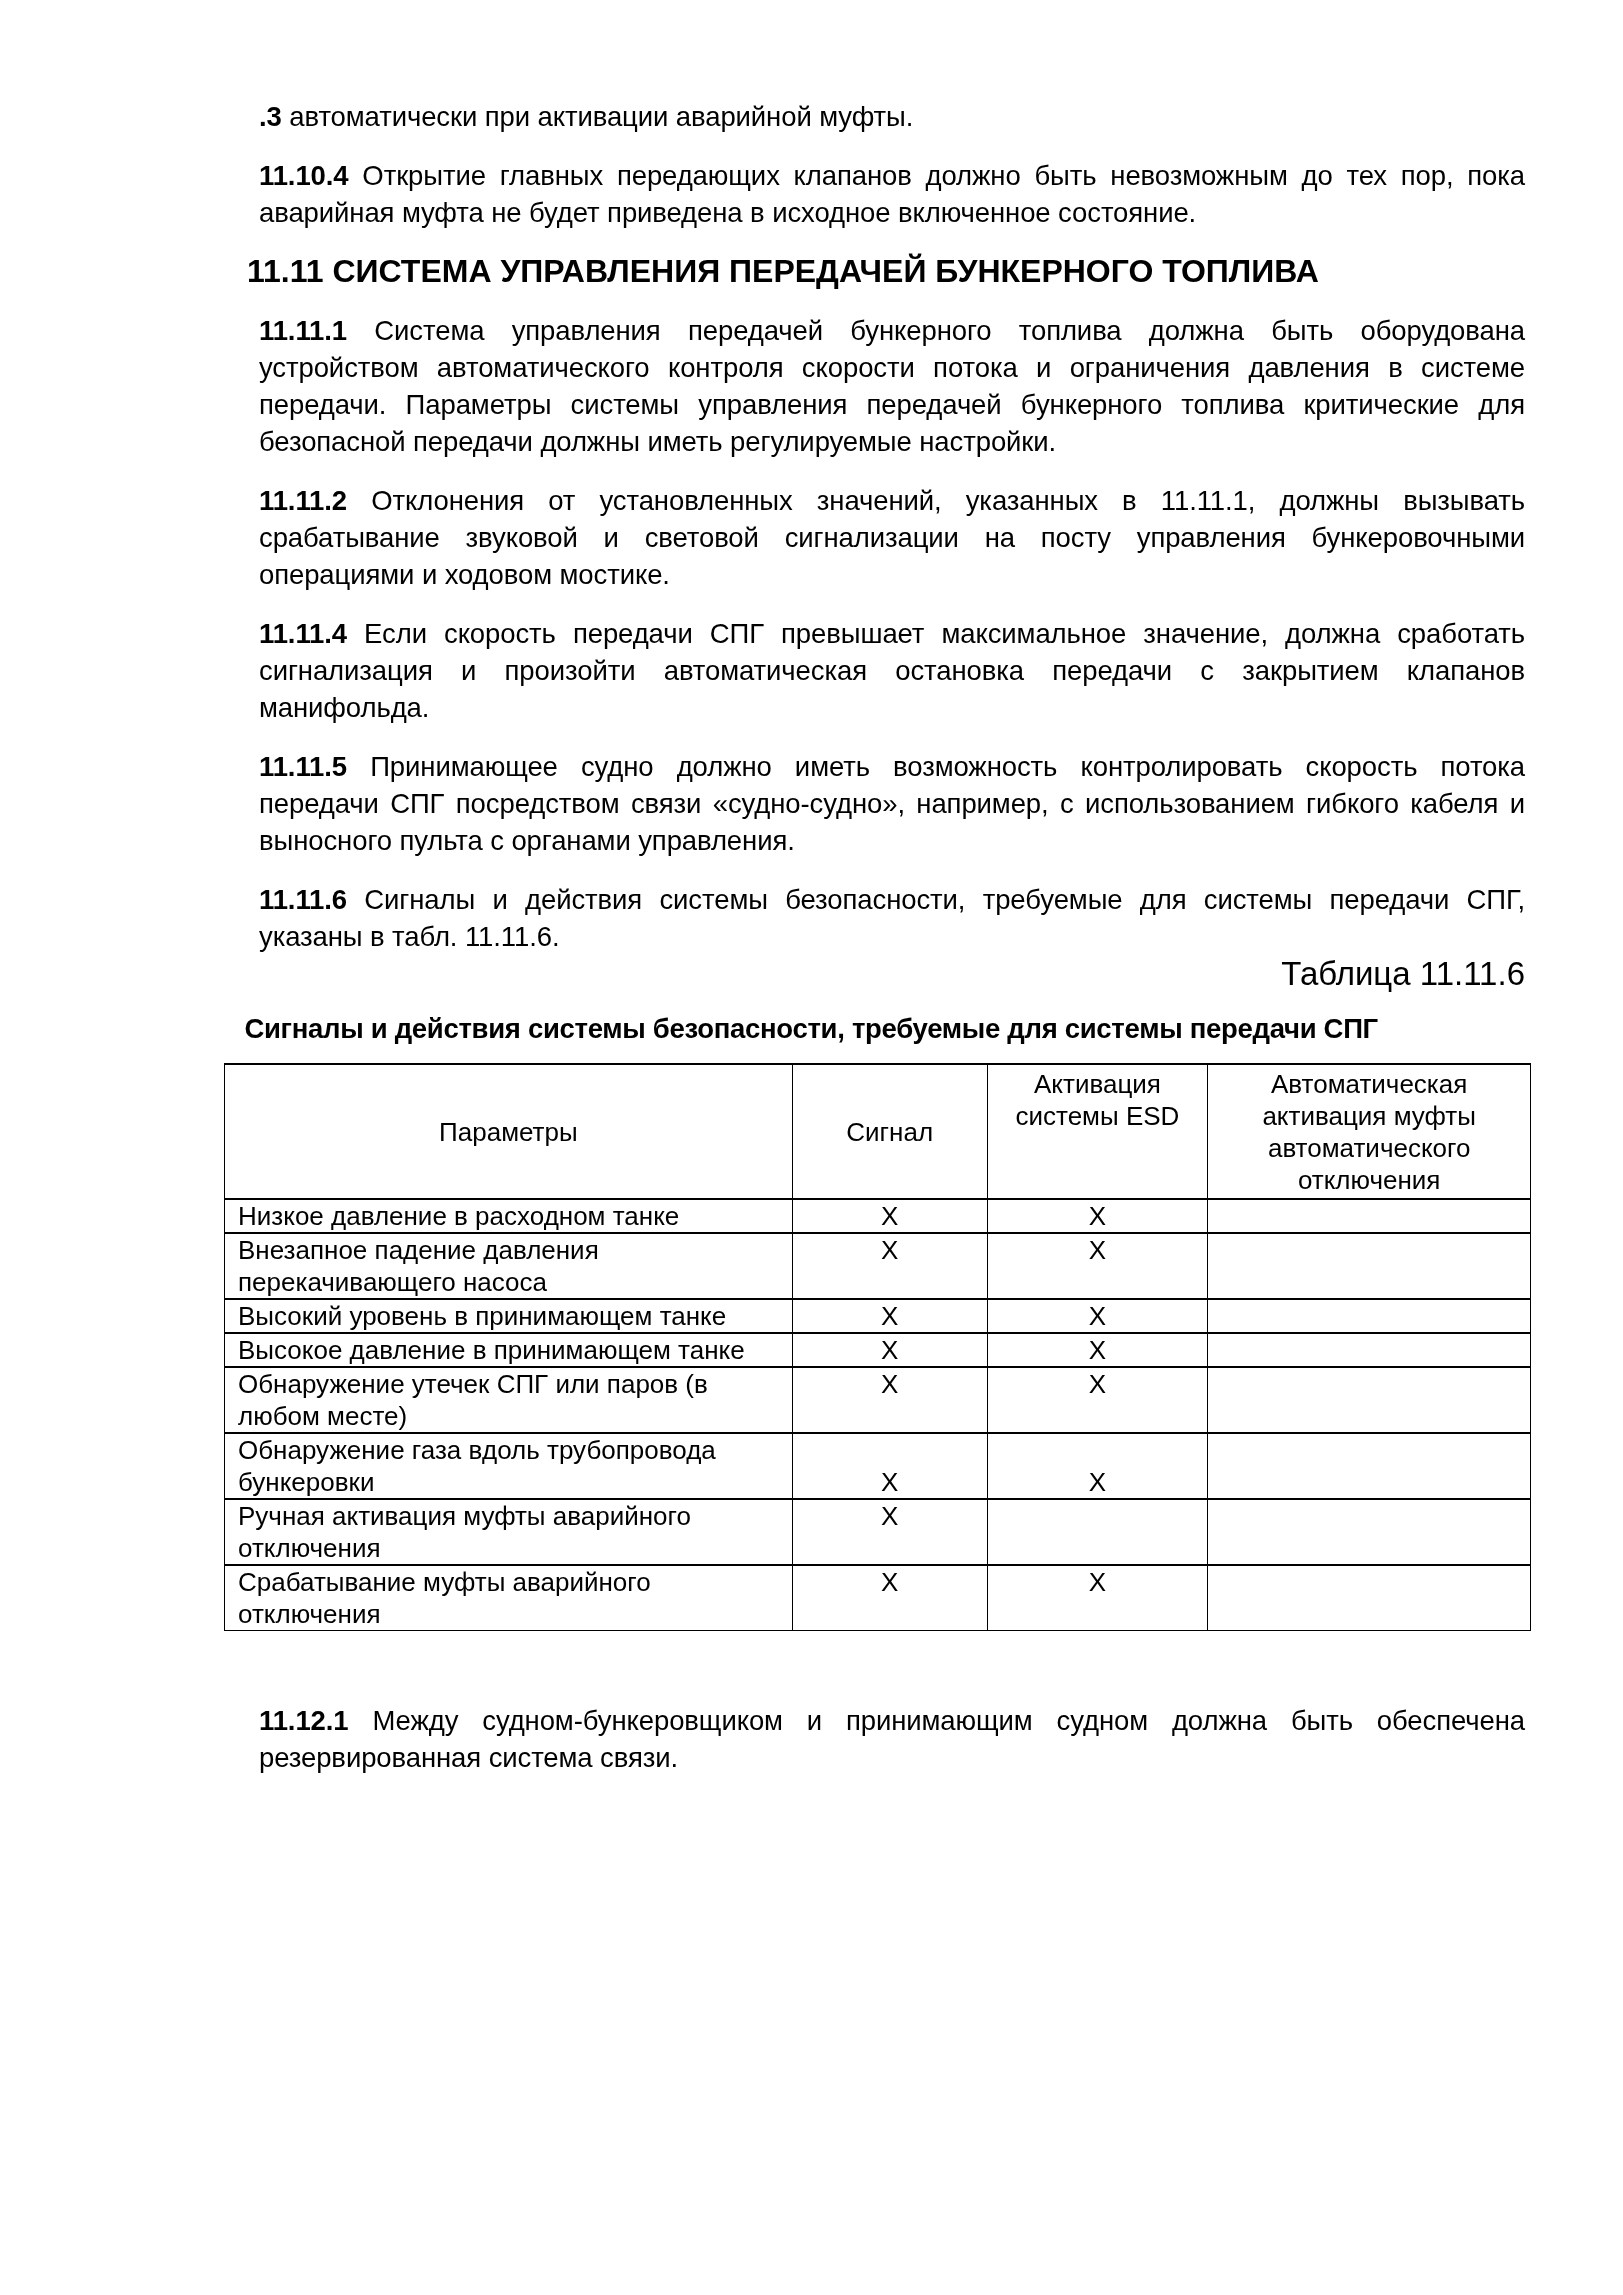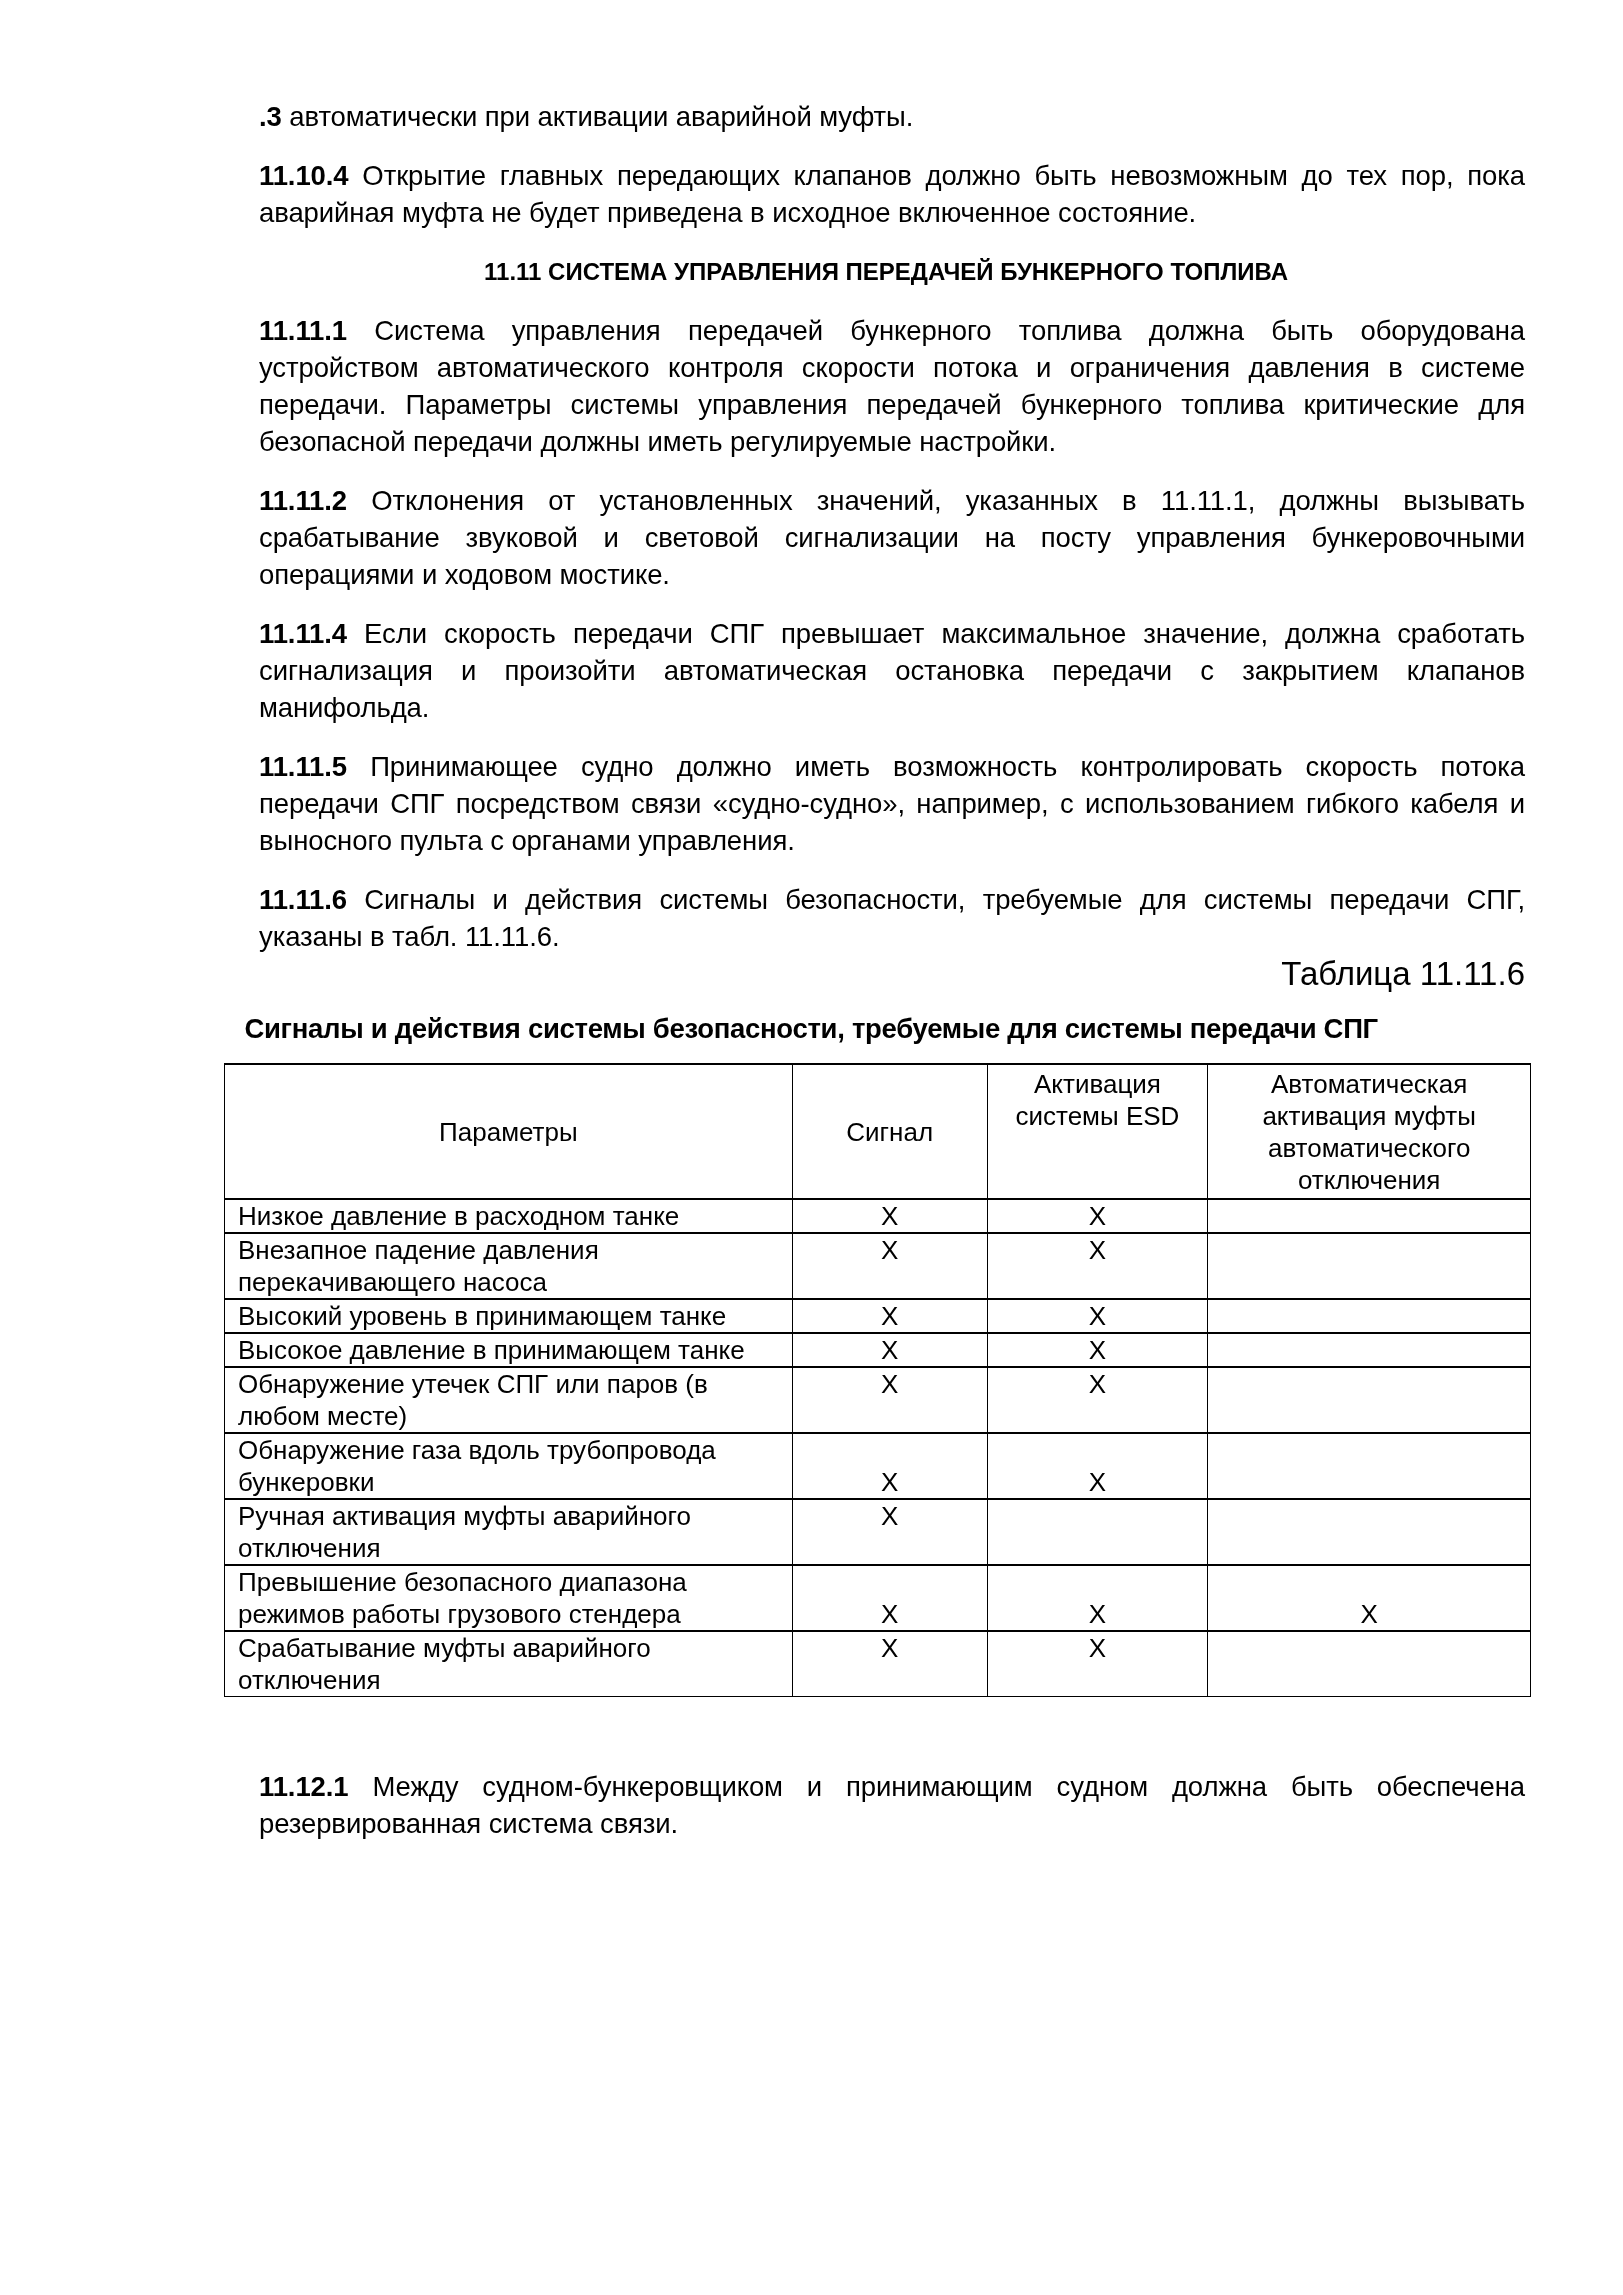--- a/index.html
+++ b/index.html
@@ -7,21 +7,21 @@
     width: 1624px; height: 2295px; position: relative; overflow: hidden;
     font-family: "Liberation Sans", sans-serif; color: #000;
   }
   .page { position: absolute; left: 247px; top: 98px; width: 1278px; }
   .para {
     font-size: 27.5px; line-height: 37px; text-align: justify; margin: 0 0 22px 12px;
     letter-spacing: -0.1px;
   }
   .para b { font-weight: bold; }
   .heading {
-    font-size: 24px; line-height: 37px; font-weight: bold; margin: 4px 0 22px 0; text-align: center;
+    font-size: 32px; line-height: 37px; font-weight: bold; margin: 4px 0 22px 0;
   }
   .table-label { font-size: 33px; line-height: 37px; text-align: right; margin: -22px 0 18.3px 0; }
   .table-title { font-size: 27.5px; line-height: 37px; font-weight: bold; margin: 0 0 15.7px -2.6px; letter-spacing: -0.3px; }
   table.sig {
     position: relative; left: -23px; width: 1307px; border-collapse: collapse;
     font-size: 26px; line-height: 32px;
   }
   table.sig th, table.sig td {
     border: 1.3px solid #000; vertical-align: top; padding: 0 7px;
   }
@@ -107,26 +107,20 @@
         <td class="mark bottom">X</td>
         <td class="mark bottom"></td>
       </tr>
       <tr>
         <td class="param">Ручная активация муфты аварийного отключения</td>
         <td class="mark">X</td>
         <td class="mark"></td>
         <td class="mark"></td>
       </tr>
       <tr>
-        <td class="param">Превышение безопасного диапазона режимов работы грузового стендера</td>
-        <td class="mark bottom">X</td>
-        <td class="mark bottom">X</td>
-        <td class="mark bottom">X</td>
-      </tr>
-      <tr>
         <td class="param">Срабатывание муфты аварийного отключения</td>
         <td class="mark">X</td>
         <td class="mark">X</td>
         <td class="mark"></td>
       </tr>
     </tbody>
   </table>
 
   <div class="gap-after-table"></div>
 

